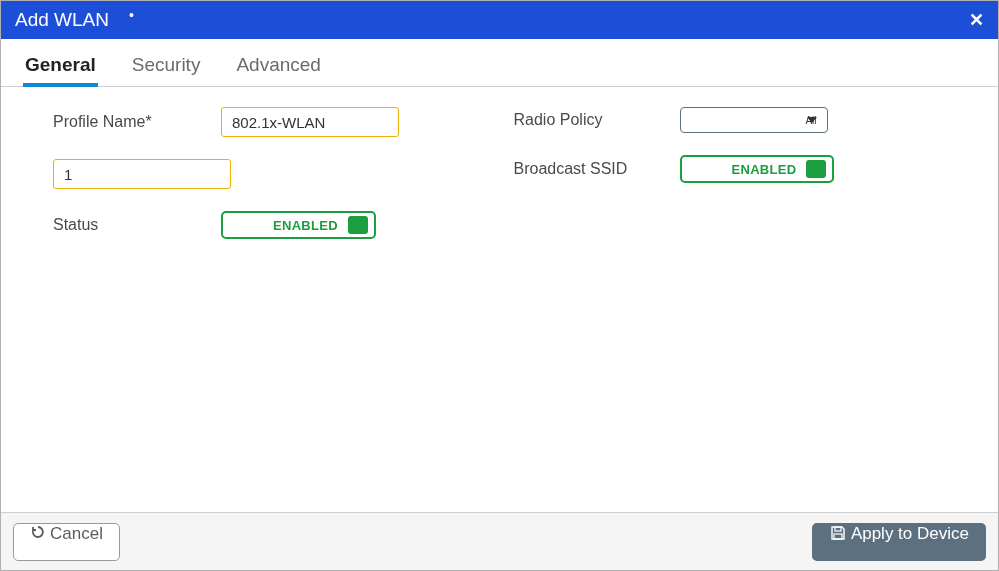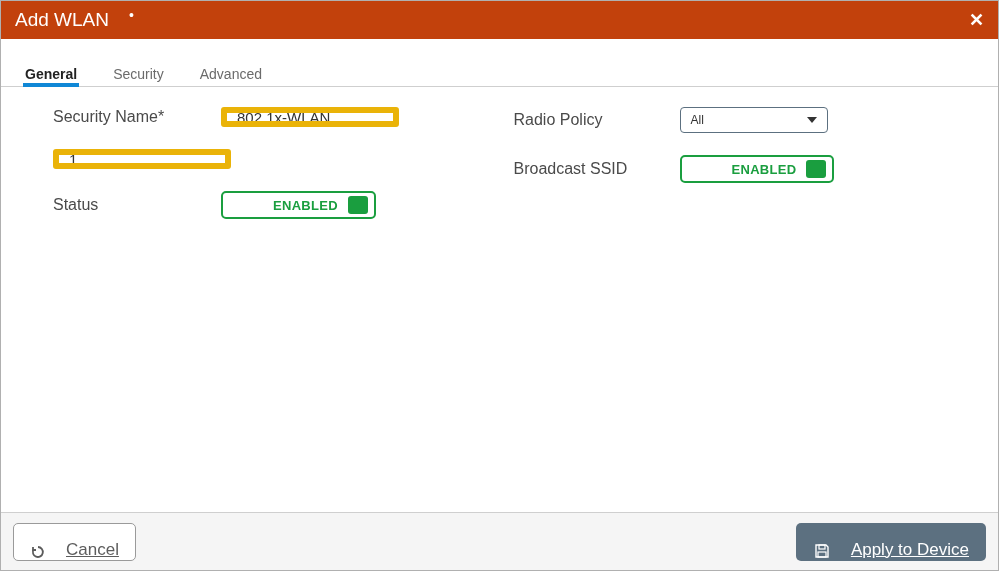--- a/index.html
+++ b/index.html
@@ -6,21 +6,21 @@
   html, body { width: 999px; height: 571px; overflow: hidden; background: #fff; }
 
   .modal {
     width: 999px; height: 571px;
     display: flex; flex-direction: column;
     border: 1px solid #b0b0b0;
   }
 
   .modal-header {
     height: 38px;
-    background: #c2410c;
+    background: #1d4ed8;
     color: #fff;
     display: flex; align-items: center;
     padding: 0 14px;
     position: relative;
     gap: 16px;
   }
   .modal-title { font-size: 19px; font-weight: 400; }
   .modal-title-dot { font-size: 14px; margin-left: 4px; position: relative; top: -5px; }
   .close-icon {
     position: absolute; right: 14px; top: 50%; transform: translateY(-50%);
@@ -28,23 +28,23 @@
   }
 
   .tabs {
     display: flex; align-items: flex-end;
     padding: 14px 24px 0 24px;
     border-bottom: 1px solid #cfcfcf;
     gap: 36px;
     height: 48px;
   }
   .tab {
-    font-size: 14px;
+    font-size: 19px;
     color: #6b6b6b;
-    padding-bottom: 4px;
+    padding-bottom: 10px;
     cursor: pointer;
     position: relative;
   }
   .tab.active {
     color: #222; font-weight: bold;
   }
   .tab.active::after {
     content: "";
     position: absolute;
     left: -2px; right: -2px; bottom: -1px;
@@ -66,39 +66,40 @@
     margin-bottom: 22px;
   }
   .form-label {
     width: 168px;
     font-size: 16px;
     color: #4a4a4a;
   }
   .form-label.right { width: 166px; }
 
   .text-input {
-    width: 178px; height: 20px;
-    border: 6px solid #eab308;
+    width: 178px; height: 30px;
+    border: 1px solid #eab308;
     border-radius: 3px;
     padding: 0 10px;
     font-size: 15px;
     color: #333;
   }
 
   .select-wrap {
     width: 148px; height: 26px;
     border: 1px solid #5c7080;
     border-radius: 4px;
     position: relative;
     display: flex; align-items: center;
     padding: 0 10px;
     cursor: pointer;
-    font-size: 12px;
+    font-size: 10px;
     color: #333;
     background: #fff;
+    justify-content: flex-end;
   }
   .select-caret {
     position: absolute; right: 10px; top: 50%; transform: translateY(-50%);
     width: 0; height: 0;
     border-left: 5px solid transparent;
     border-right: 5px solid transparent;
     border-top: 6px solid #333;
   }
 
   .toggle {
@@ -122,28 +123,27 @@
   }
 
   .footer {
     height: 58px;
     border-top: 1px solid #cfcfcf;
     background: #f5f5f5;
     display: flex; align-items: center; justify-content: space-between;
     padding: 0 12px;
   }
   .btn {
-    display: inline-flex; align-items: flex-end; gap: 20px;
+    display: inline-flex; align-items: flex-start; gap: 4px;
     height: 38px;
     border-radius: 5px;
     padding: 0 16px;
     font-size: 17px;
     cursor: pointer;
     border: 1px solid transparent;
-    text-decoration: underline;
   }
   .btn-cancel {
     background: #fff;
     border: 1px solid #9a9a9a;
     color: #5c5c5c;
   }
   .btn-primary {
     background: #5c7080;
     color: #fff;
   }
@@ -164,21 +164,21 @@
     <div class="tab active">General</div>
     <div class="tab">Security</div>
     <div class="tab">Advanced</div>
   </div>
 
   <div class="body">
 
     <div class="col left">
 
       <div class="form-row">
-        <div class="form-label">Security Name*</div>
+        <div class="form-label">Profile Name*</div>
         <input class="text-input" value="802.1x-WLAN" style="">
       </div>
 
 
       <div class="form-row">
         <input class="text-input" value="1" style="">
       </div>
 
       <div class="form-row">
         <div class="form-label">Status</div>

